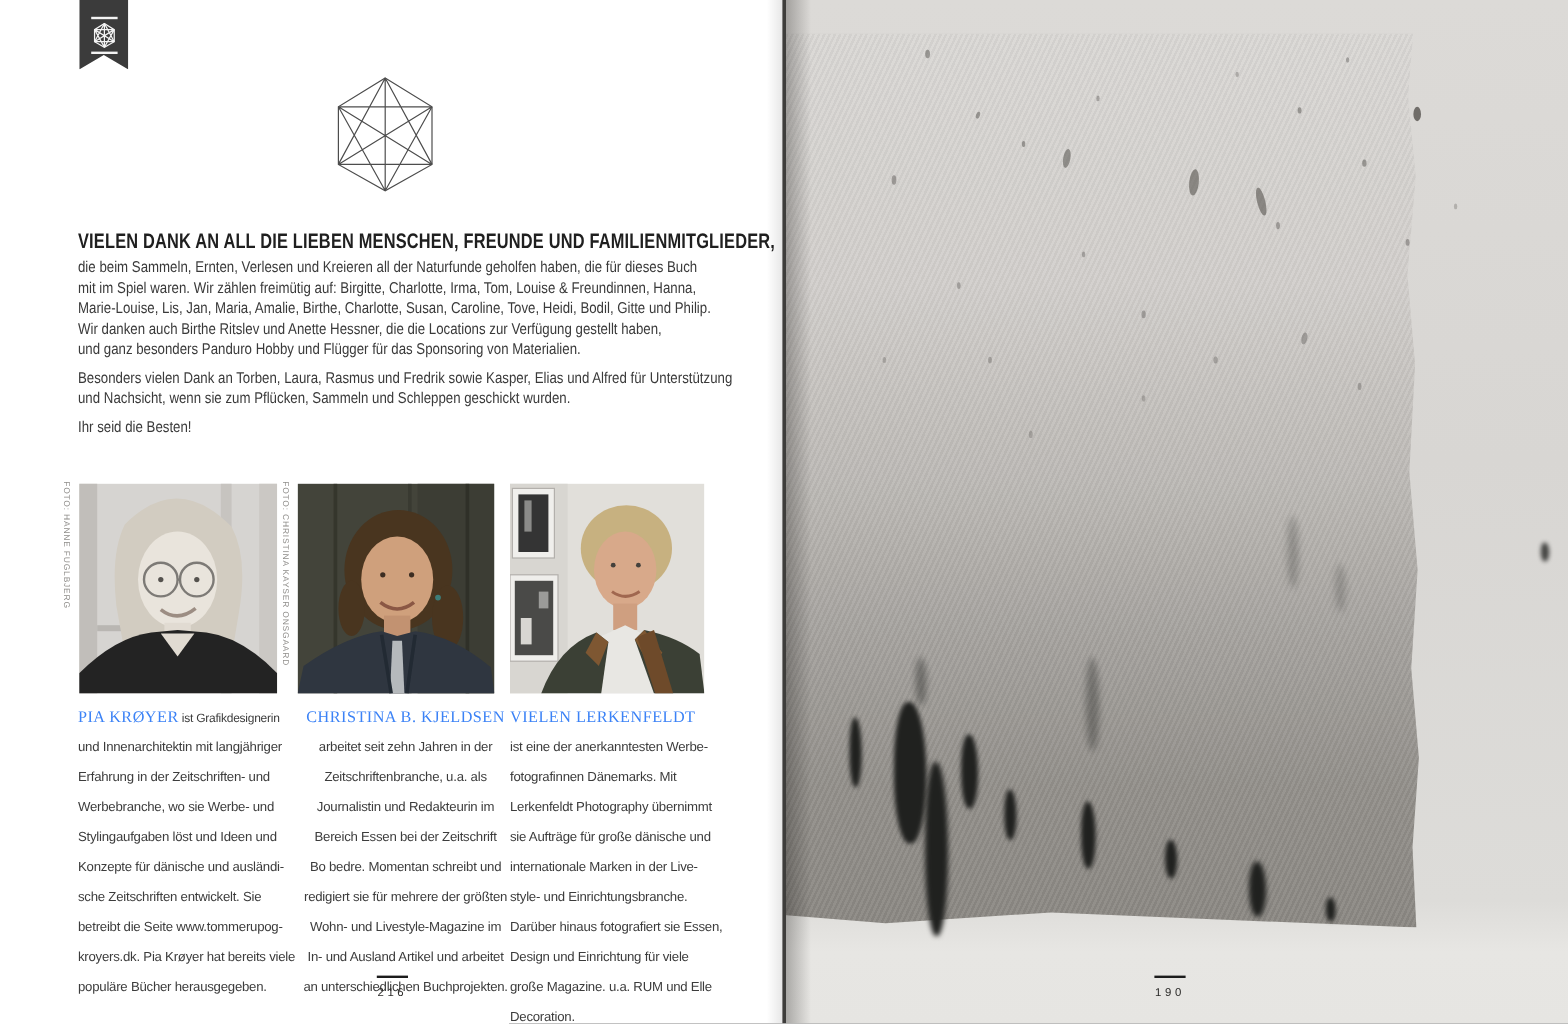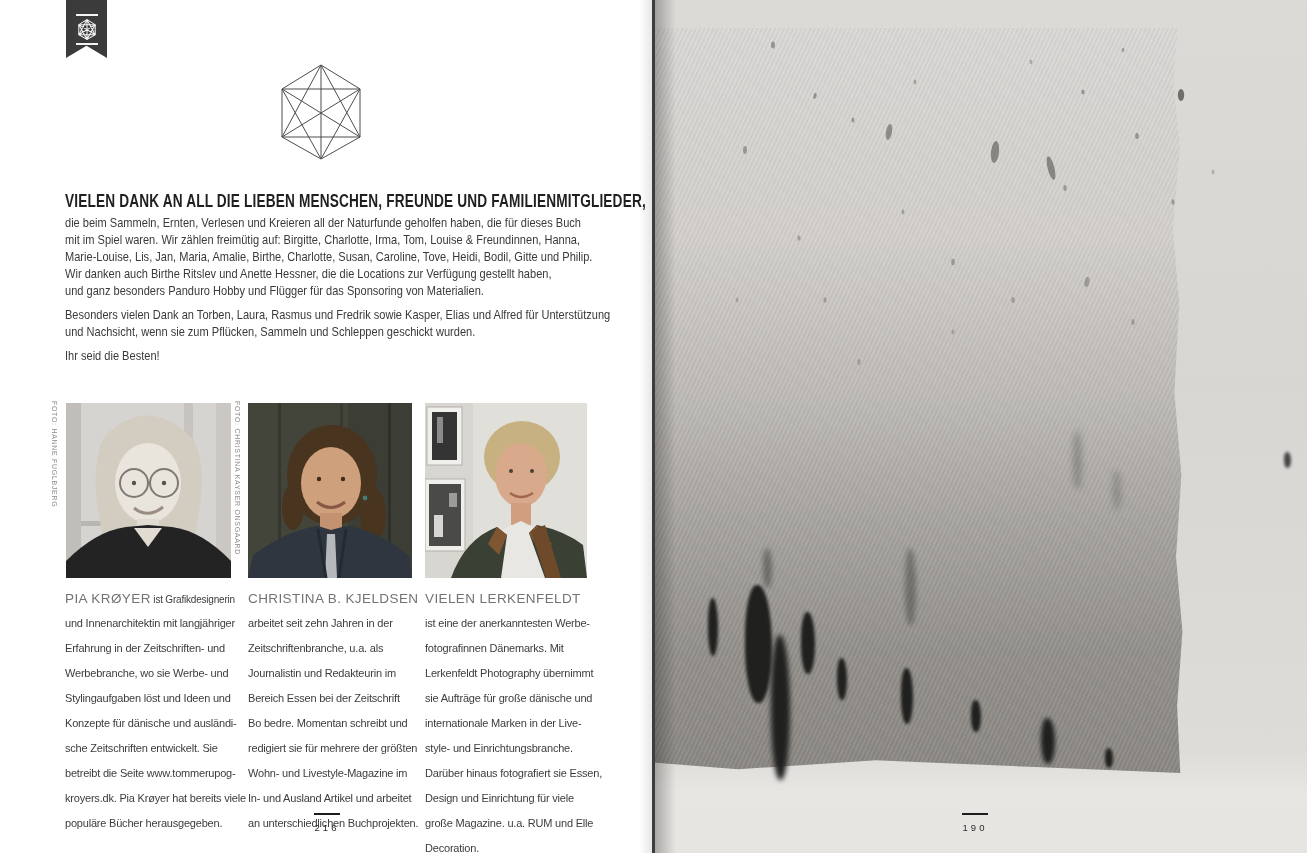--- a/index.html
+++ b/index.html
@@ -33,24 +33,24 @@
   .vcredit-1 { left:51px; top:401px; }
   .vcredit-2 { left:234px; top:401px; }
 
   .portrait { position:absolute; top:403px; display:block; }
   .portrait-1 { left:66px; }
   .portrait-2 { left:248px; }
   .portrait-3 { left:425px; }
 
   .bio { position:absolute; top:589px; width:180px; }
   .bio-1 { left:65px; }
-  .bio-2 { left:248px; }
+  .bio-2 { left:248px;text-align:center; }
   .bio-3 { left:425px; }
   .bio-first-line { white-space:nowrap; margin-bottom:4px; }
-  .bio-name { font-family:Liberation Sans, sans-serif; font-size:13.5px; letter-spacing:0.4px; color:#737373; }
+  .bio-name { font-family:Liberation Serif, serif; font-size:13.5px; letter-spacing:0.4px; color:#3b82f6; }
   .bio-suffix { font-size:10px; color:#3c3c3c; letter-spacing:-0.2px; }
   .bio-text { font-size:11px; line-height:25px; color:#3c3c3c; letter-spacing:-0.2px; white-space:pre; }
 
   .pagenum-block { position:absolute; width:60px; text-align:center; top:813px; }
   .pagenum-left  { left:297px;text-align:center; }
   .pagenum-right { left:945px; z-index:30; }
   .pagenum-rule { width:26px; height:2px; background:#1c1c1c; margin:0 auto 7px auto; }
   .pagenum { font-size:9.5px; letter-spacing:3px; color:#2c2b29; }
 
   

